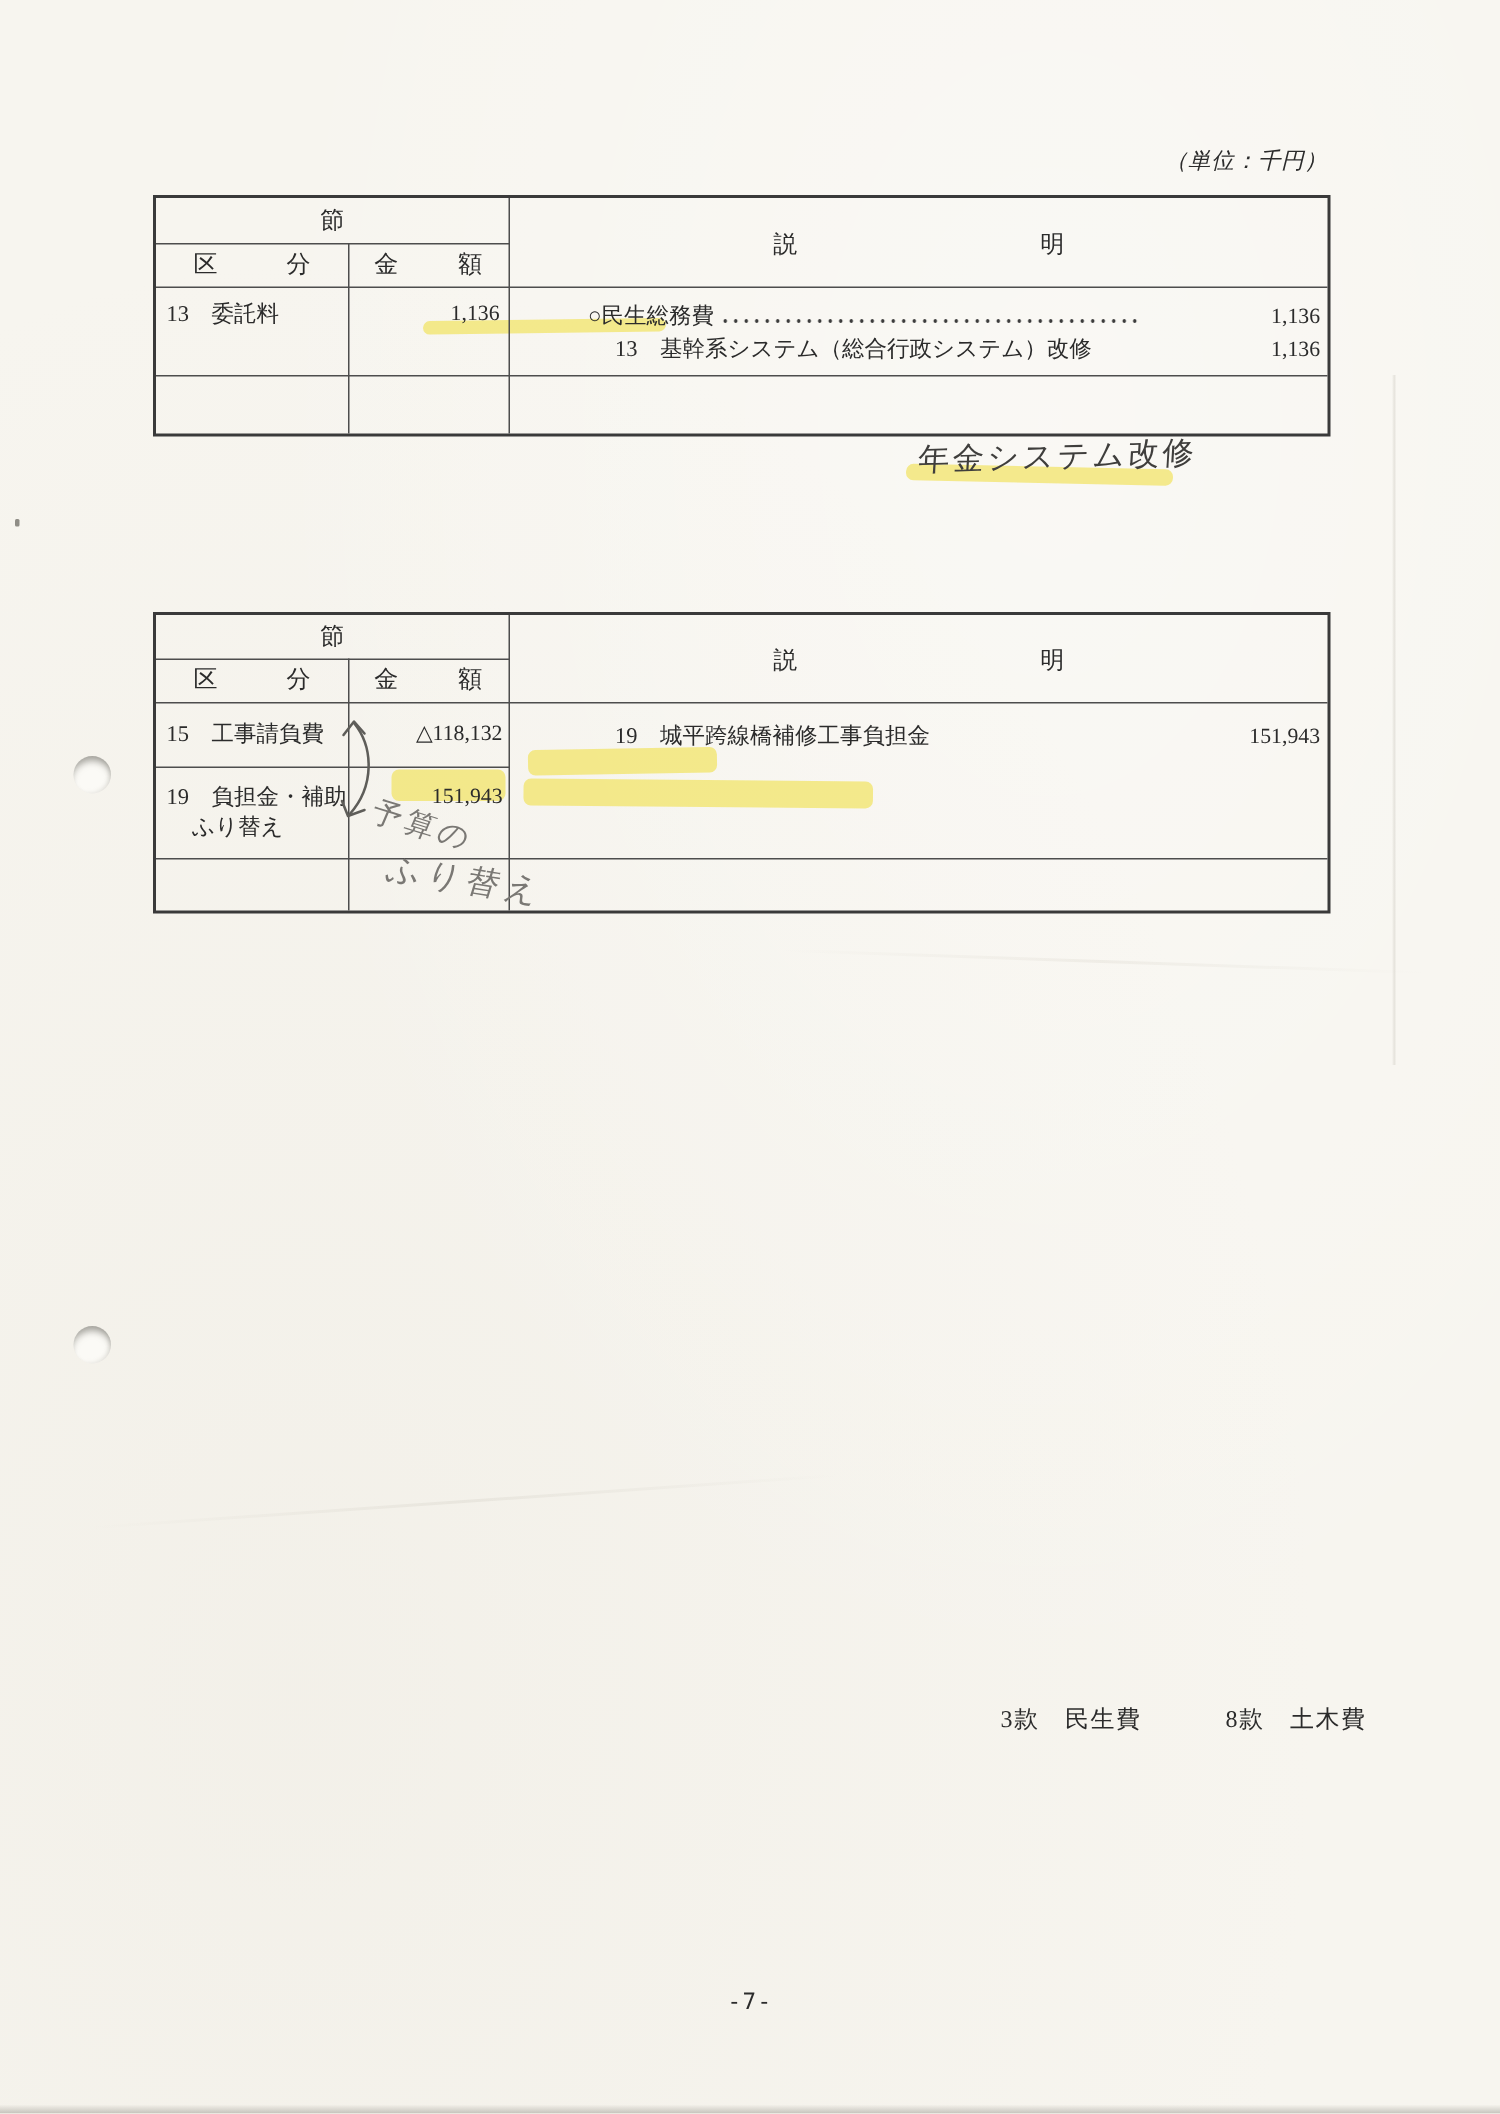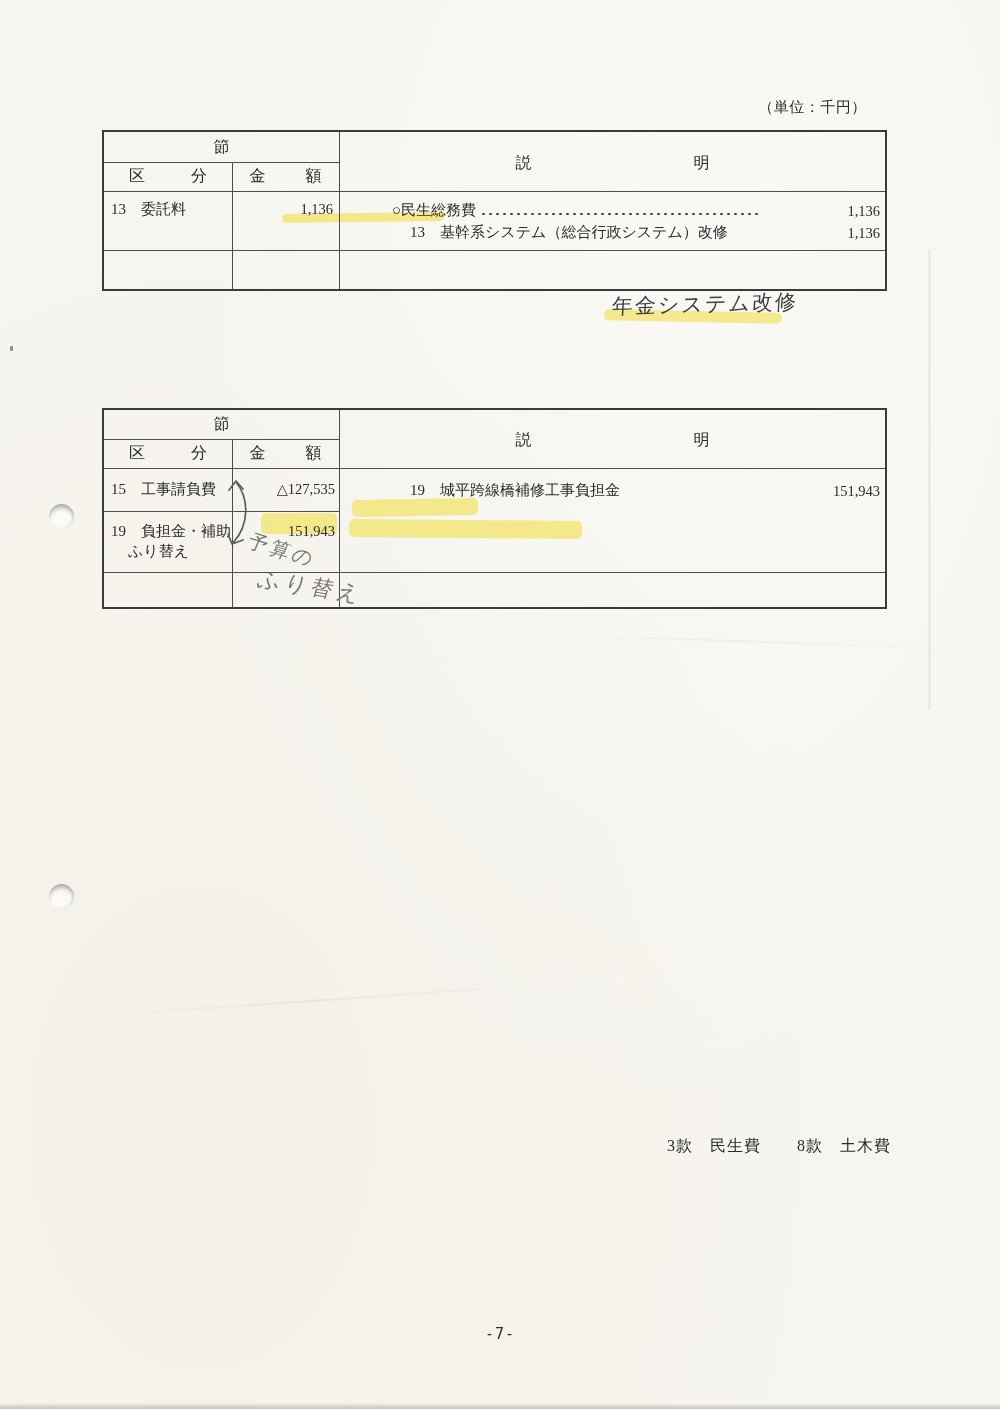--- a/index.html
+++ b/index.html
@@ -23,21 +23,21 @@
     background:linear-gradient(to right, transparent, rgba(200,196,185,.25), transparent);
     transform:rotate(-4deg);}
   .crease.d2{left:520px;top:640px;width:430px;height:2px;
     background:linear-gradient(to right, transparent, rgba(205,200,188,.22), transparent);
     transform:rotate(2deg);}
   .bottom-edge{position:absolute;left:0;bottom:0;width:100%;height:6px;
     background:linear-gradient(to top, rgba(150,148,140,.5), transparent);}
   .speck{position:absolute;background:#8f8d86;border-radius:1px;}
 
   .unit-note{position:absolute;left:740px;top:98px;width:145px;
-    text-align:center;font-size:15px;letter-spacing:.5px;}
+    text-align:right;font-size:15px;letter-spacing:.5px;font-style:italic;}
 
   
   .tbl{position:absolute;left:102px;width:781px;border:2px solid #3a3a3a;}
   .tbl .line{position:absolute;background:#4d4d4d;}
   .cell-text{position:absolute;font-size:15px;white-space:nowrap;}
   .hdr{font-size:16px;}
   .center{text-align:center;}
   .right{text-align:right;}
   .pair{display:flex;justify-content:center;}
   .desc{position:absolute;font-size:15px;}
@@ -60,21 +60,21 @@
   .hand{position:absolute;white-space:nowrap;
     font-family:"DejaVu Sans","Liberation Sans",sans-serif;}
   .hand.pen{color:#3f3e3c;font-size:21px;letter-spacing:2px;
     transform:rotate(-1.5deg) skewX(-5deg);}
   .hand.pencil{color:#7a7874;}
   .hand.p1{font-size:20px;letter-spacing:3px;transform:rotate(17deg) skewX(-6deg);}
   .hand.p2{font-size:22px;letter-spacing:4px;transform:rotate(9deg) skewX(-8deg);}
 
   .arrow-svg{position:absolute;overflow:visible;}
 
-  .footer-sections{position:absolute;left:667px;top:1136px;display:flex;gap:36px;
+  .footer-sections{position:absolute;left:667px;top:1136px;display:flex;gap:56px;
     font-size:16px;letter-spacing:1px;}
   .page-number{position:absolute;left:0;top:1325px;width:100%;text-align:center;
     font-family:"DejaVu Sans Mono","Liberation Mono",monospace;font-size:15px;letter-spacing:1px;}
 </style>
 </head>
 <body>
 
 <div class="page">
 
   <div class="crease v1"></div>
@@ -148,21 +148,21 @@
     <div class="cell-text hdr pair" style="left:128px;top:33px;width:107px;gap:40px;">
       <span>金</span>
         <span>額</span>
     </div>
     <div class="cell-text hdr pair" style="left:236px;right:0;top:20px;gap:162px;">
       <span>説</span>
         <span>明</span>
     </div>
 
     <div class="cell-text" style="left:7px;top:70px;">15　工事請負費</div>
-    <div class="cell-text right" style="left:128px;top:71px;width:103px;font-size:14.5px;">△127,535</div>
+    <div class="cell-text right" style="left:128px;top:71px;width:103px;font-size:14.5px;">△118,132</div>
 
     <div class="cell-text" style="left:7px;top:112px;">19　負担金・補助</div>
     <div class="cell-text" style="left:24px;top:132px;">ふり替え</div>
     <div class="cell-text right" style="left:128px;top:113px;width:103px;font-size:14.5px;">151,943</div>
 
     <div class="desc" style="left:240px;right:5px;top:68px;">
       <div class="desc-line indent">
         <span>19　城平跨線橋補修工事負担金</span>
         <span class="val">151,943</span>
       </div>

